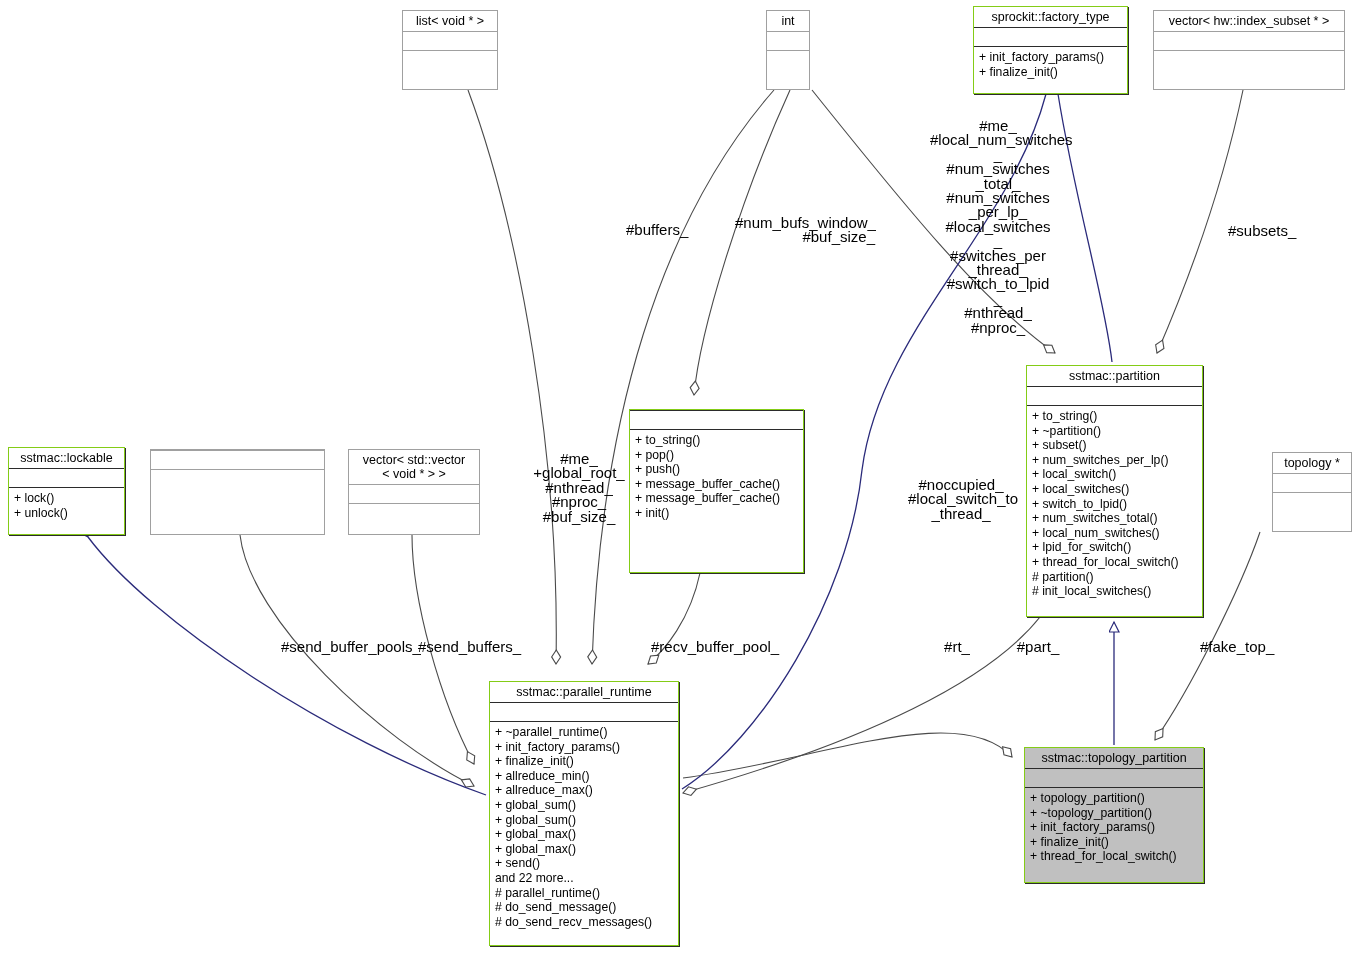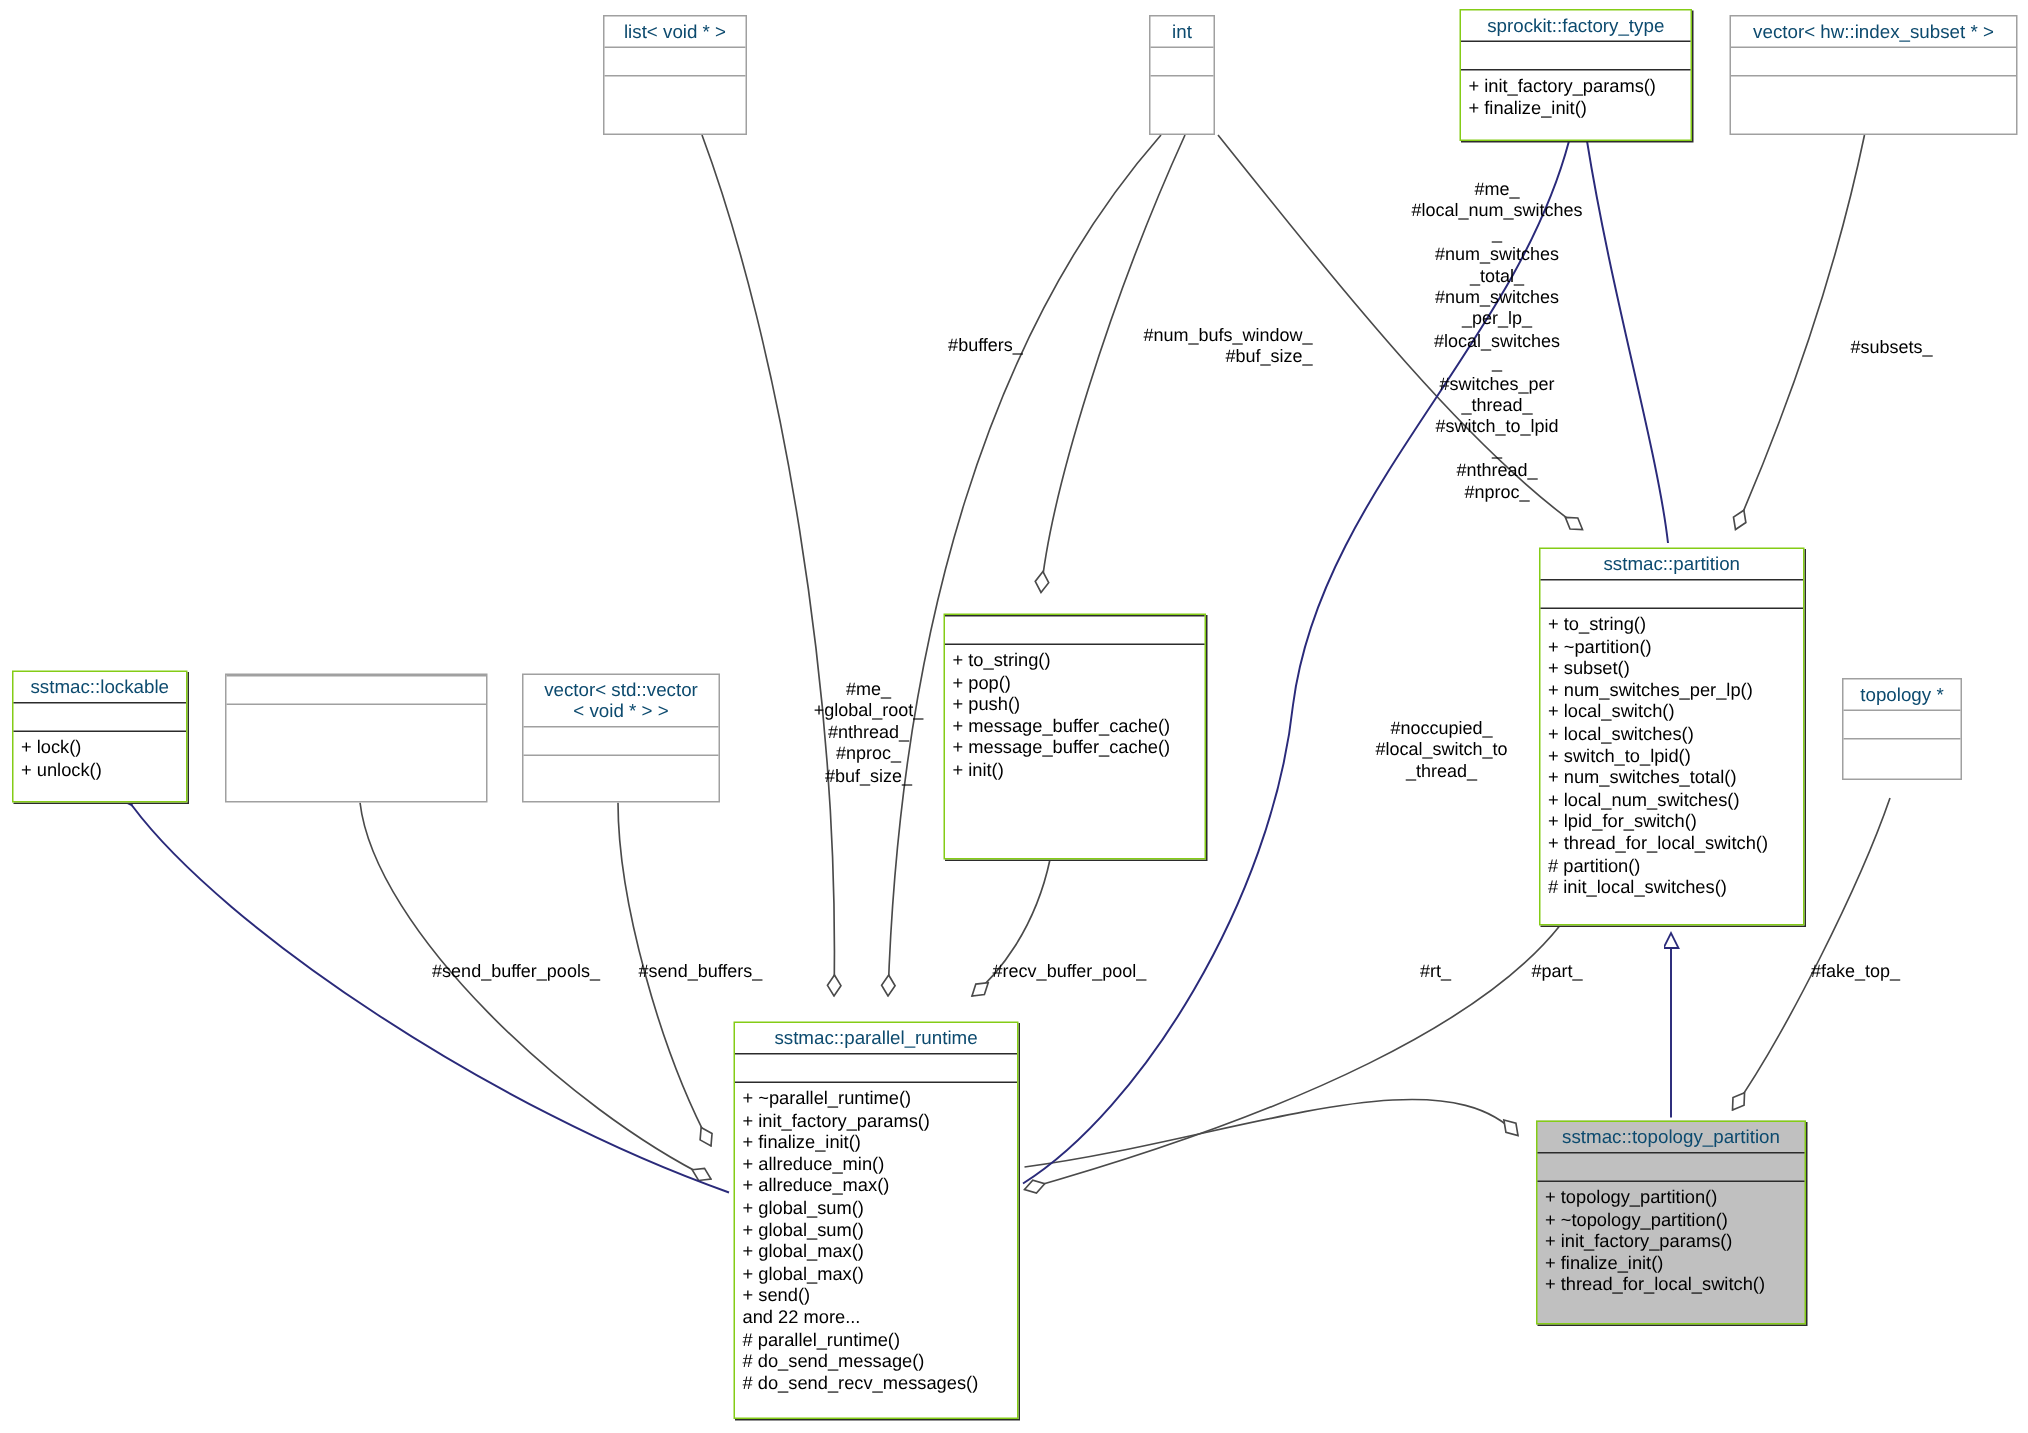--- a/index.html
+++ b/index.html
@@ -4,29 +4,29 @@
 <style>
   html,body{margin:0;padding:0;background:#ffffff;}
   body{width:1352px;height:955px;position:relative;
        font-family:"Liberation Sans","DejaVu Sans",sans-serif;}
   #diagram{position:absolute;top:0;left:0;width:1352px;height:955px;}
   .umlbox{position:absolute;box-sizing:border-box;background:#ffffff;}
   .umlbox.thin{border:1px solid #a0a0a0;}
   .umlbox.thick{border:1px solid #84cc16;box-shadow:1px 1px 0 0 #2b2b2b;}
   .umlbox.filled{background:#c0c0c0;}
   .umlbox .title{font-size:12.5px;text-align:center;line-height:14px;
-                 padding:3px 4px;color:#0c4a6e;}
+                 padding:3px 4px;color:#000000;}
   .umlbox .sep{border-top:1px solid #a0a0a0;}
   .umlbox.thick .sep{border-top:1px solid #2b2b2b;}
   .umlbox .attrs{min-height:18px;}
   .umlbox .ops{font-size:12.2px;line-height:14.6px;padding:3px 5px;color:#000;
                white-space:pre;}
   .umlbox .attrs-inner{font-size:12.2px;line-height:14.6px;padding:3px 5px;
                white-space:pre;min-height:12px;}
-  .edgelabel{position:absolute;font-size:12px;line-height:14.4px;color:#000;
+  .edgelabel{position:absolute;font-size:15px;line-height:14.4px;color:#000;
              text-align:center;white-space:pre;background:transparent;}
 </style>
 </head>
 <body>
 
 <svg id="diagram" viewBox="0 0 1352 955" xmlns="http://www.w3.org/2000/svg">
   <defs>
     <marker id="inh" markerWidth="14" markerHeight="14" refX="11" refY="5" orient="auto" markerUnits="userSpaceOnUse">
       <path d="M1,0 L11,5 L1,10 z" fill="#ffffff" stroke="#2a2a7a" stroke-width="1.2"></path>
     </marker>
@@ -150,21 +150,21 @@
       <div class="sep ops" style="min-height: 18px;"></div>
     </div>
     <div class="umlbox thin" style="left: 348px; top: 449px; width: 132px; height: 86px;">
       <div class="title" style="white-space: pre-line;">vector&lt; std::vector
 &lt; void * &gt; &gt;</div>
       <div class="sep attrs">
         <div class="attrs-inner"></div>
       </div>
       <div class="sep ops" style="min-height: 18px;"></div>
     </div>
-    <div class="umlbox thin" style="left: 1228px; top: 452px; width: 80px; height: 68px;">
+    <div class="umlbox thin" style="left: 1272px; top: 452px; width: 80px; height: 80px;">
       <div class="title" style="white-space: pre-line;">topology *</div>
       <div class="sep attrs">
         <div class="attrs-inner"></div>
       </div>
       <div class="sep ops" style="min-height: 18px;"></div>
     </div>
     <div class="umlbox thick" style="left: 489px; top: 681px; width: 190px; height: 265px;">
       <div class="title" style="white-space: pre-line;">sstmac::parallel_runtime</div>
       <div class="sep attrs">
         <div class="attrs-inner"></div>

